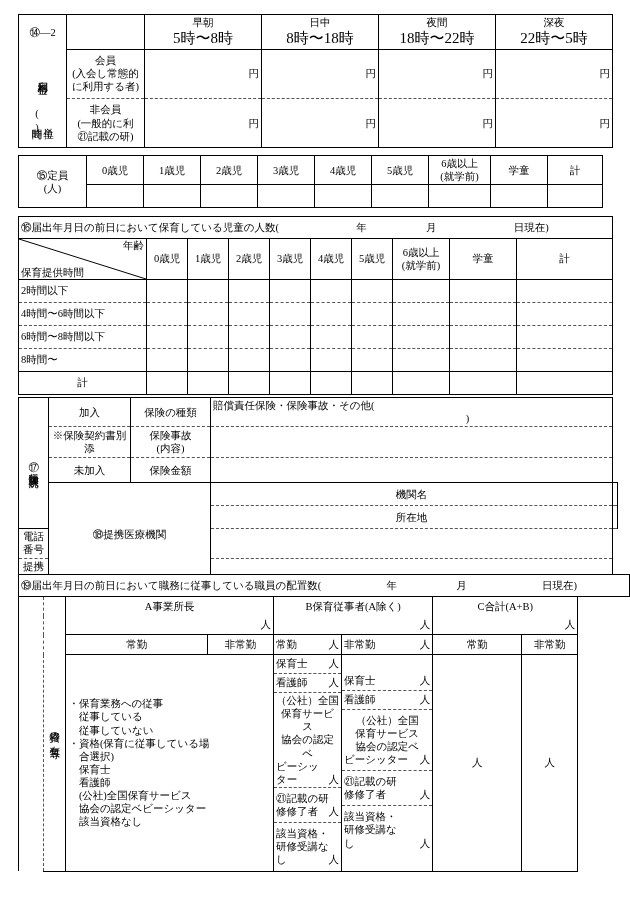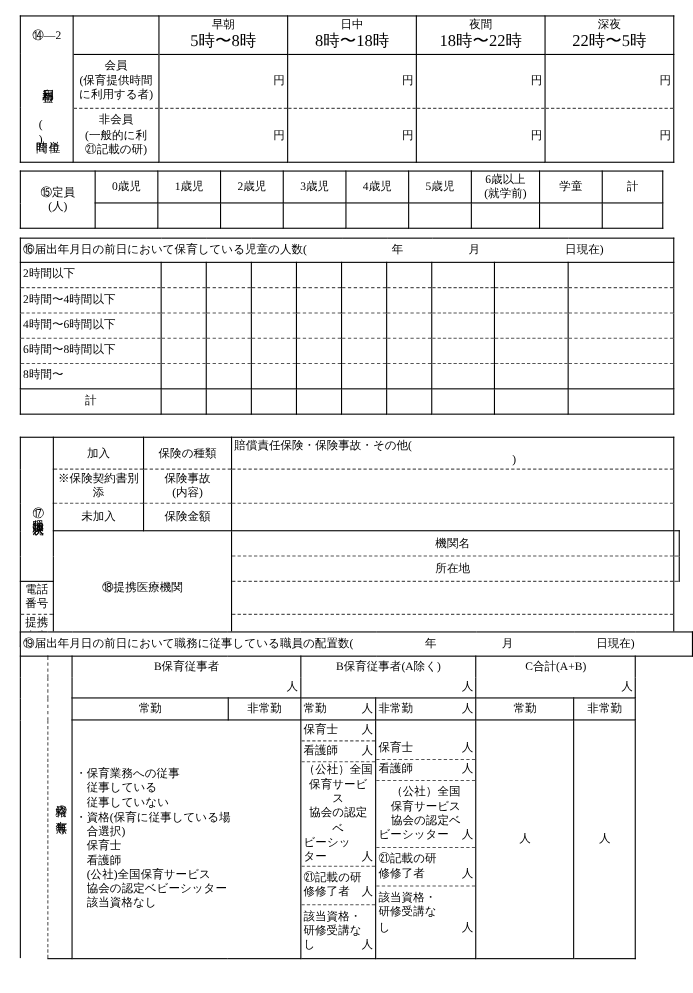--- a/index.html
+++ b/index.html
@@ -129,21 +129,21 @@
           <div>深夜</div>
           <div class="sm">22時〜5時</div>
         </td>
       </tr>
       <tr>
         <td class="vwrap no-b no-t" style="height:47px">
           <span class="vert">利用料金</span>
         </td>
         <td class="c dash-b">
           <div>会員</div>
-          <div>(保育提供時間</div>
+          <div>(入会し常態的</div>
           <div>に利用する者)</div>
         </td>
         <td class="unit-r bot dash-b">円</td>
         <td class="unit-r bot dash-b">円</td>
         <td class="unit-r bot dash-b">円</td>
         <td class="unit-r bot dash-b">円</td>
       </tr>
       <tr>
         <td class="vwrap no-t" style="height:47px">
           <span class="vert"><span>単位</span><br><span>(時間)</span></span>
@@ -229,44 +229,55 @@
         <td colspan="10" class="l" style="height:19px">
           <span>⑯届出年月日の前日において保育している児童の人数(</span>
           <span style="display:inline-block;width:72px"></span>
           <span>年</span>
           <span style="display:inline-block;width:54px"></span>
           <span>月</span>
           <span style="display:inline-block;width:72px"></span>
           <span>日現在)</span>
         </td>
       </tr>
+      <tr>
+        <td style="height:40px; padding:0">
+          <div class="diag">
+            <svg viewBox="0 0 128 40" preserveAspectRatio="none">
+              <line x1="0" y1="0" x2="128" y2="40" stroke="#000" stroke-width="1"></line>
+            </svg>
+            <span class="tr">年齢</span>
+            <span class="bl">保育提供時間</span>
+          </div>
+        </td>
+        <td class="c">0歳児</td>
+        <td class="c">1歳児</td>
+        <td class="c">2歳児</td>
+        <td class="c">3歳児</td>
+        <td class="c">4歳児</td>
+        <td class="c">5歳児</td>
+        <td class="c sm">
+          <div>6歳以上</div>
+          <div>(就学前)</div>
+        </td>
+        <td class="c">学童</td>
+        <td class="c">計</td>
+      </tr>
 
       <tr>
         <td class="l dash-b" style="height:20px">2時間以下</td>
         <td class="dash-b"></td>
         <td class="dash-b"></td>
         <td class="dash-b"></td>
         <td class="dash-b"></td>
         <td class="dash-b"></td>
         <td class="dash-b"></td>
         <td class="dash-b"></td>
         <td class="dash-b"></td>
         <td class="dash-b"></td>
-      </tr>
-      <tr>
-        <td class="l dash-b dash-t" style="height:20px">2時間〜4時間以下</td>
-        <td class="dash-b dash-t"></td>
-        <td class="dash-b dash-t"></td>
-        <td class="dash-b dash-t"></td>
-        <td class="dash-b dash-t"></td>
-        <td class="dash-b dash-t"></td>
-        <td class="dash-b dash-t"></td>
-        <td class="dash-b dash-t"></td>
-        <td class="dash-b dash-t"></td>
-        <td class="dash-b dash-t"></td>
       </tr>
       <tr>
         <td class="l dash-b dash-t" style="height:20px">4時間〜6時間以下</td>
         <td class="dash-b dash-t"></td>
         <td class="dash-b dash-t"></td>
         <td class="dash-b dash-t"></td>
         <td class="dash-b dash-t"></td>
         <td class="dash-b dash-t"></td>
         <td class="dash-b dash-t"></td>
         <td class="dash-b dash-t"></td>
@@ -395,21 +406,21 @@
           <span style="display:inline-block;width:70px"></span>
           <span>日現在)</span>
         </td>
       </tr>
 
       <tr>
         <td class="no-b no-r" rowspan="4"></td>
         <td class="vwrap dash-l" rowspan="4">
           <span class="vert">資格の有無等</span>
         </td>
-        <td class="c no-b" colspan="2" style="height:17px">B保育従事者</td>
+        <td class="c no-b" colspan="2" style="height:17px">A事業所長</td>
         <td class="c no-b" colspan="2">B保育従事者(A除く)</td>
         <td class="c no-b" colspan="2">C合計(A+B)</td>
       </tr>
       <tr>
         <td class="unit-r no-t" colspan="2" style="height:16px">人</td>
         <td class="unit-r no-t" colspan="2">人</td>
         <td class="unit-r no-t" colspan="2">人</td>
       </tr>
 
       <tr>

